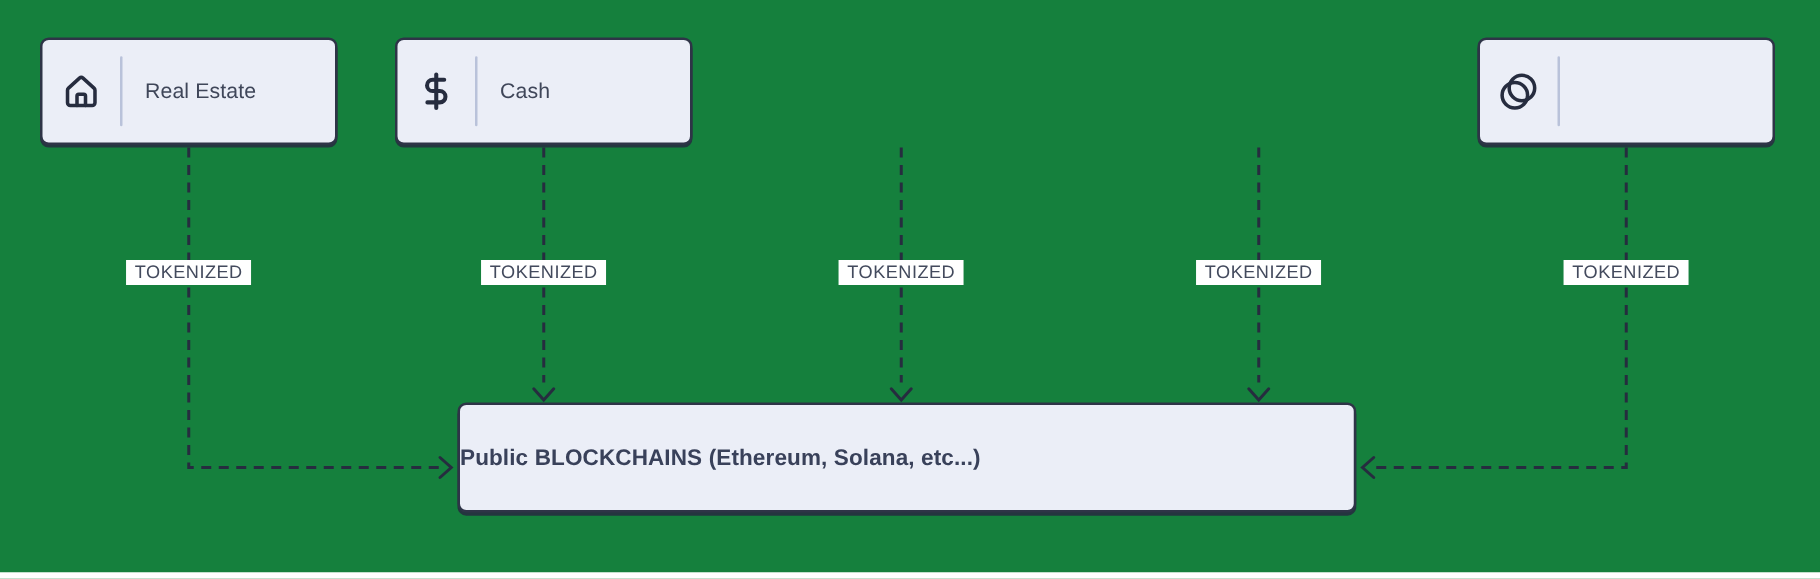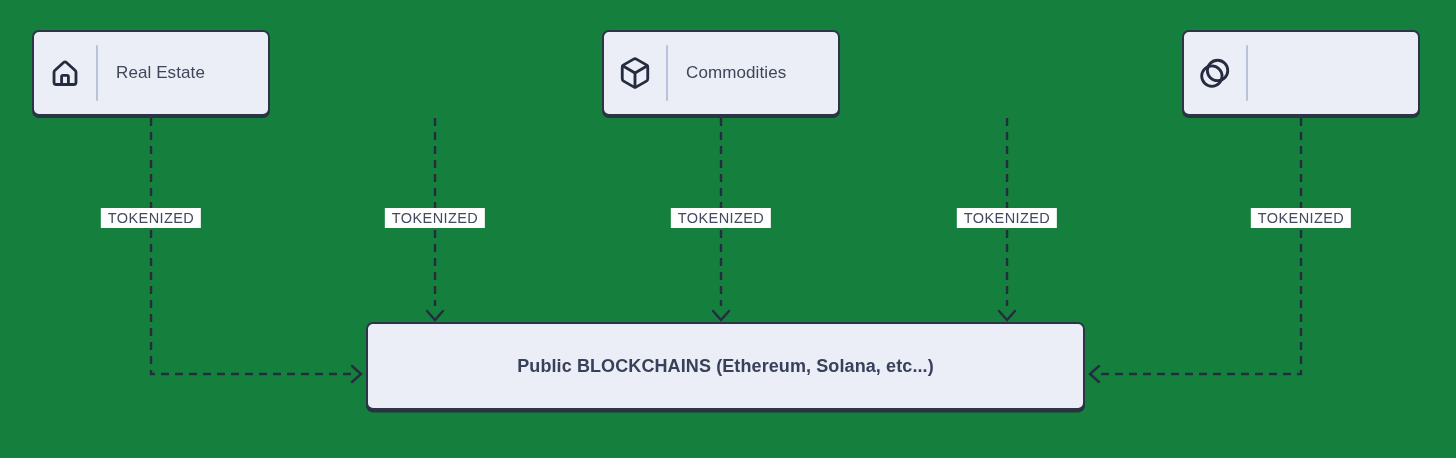--- a/index.html
+++ b/index.html
@@ -75,21 +75,20 @@
     top: 322px;
     width: 719px;
     height: 88px;
     box-sizing: border-box;
     background: #ebeef7;
     border: 2px solid #2e3447;
     border-radius: 7px;
     box-shadow: 0 2.5px 0 rgba(38, 44, 63, 0.9);
     display: flex;
     align-items: center;
-    justify-content: center;
     z-index: 2;
   }
   #destination-box .dest-label {
     font-size: 18px;
     font-weight: 700;
     color: #39415a;
     letter-spacing: 0.1px;
   }
   .node-icon {
     stroke: #262c3f;
@@ -139,32 +138,31 @@
     <span class="icon-wrap">
       <svg class="node-icon" width="34" height="34" viewBox="0 0 24 24">
         <path d="M4.8 10.2 11 4.6a1.5 1.5 0 0 1 2 0l6.2 5.6a1.6 1.6 0 0 1 .55 1.2v7.1a1.6 1.6 0 0 1-1.6 1.6H5.85a1.6 1.6 0 0 1-1.6-1.6v-7.1a1.6 1.6 0 0 1 .55-1.2Z"></path>
         <path d="M9.6 20v-5.3a1 1 0 0 1 1-1h2.8a1 1 0 0 1 1 1V20"></path>
       </svg>
     </span>
     <span class="divider"></span>
     <span class="asset-label">Real Estate</span>
   </div>
 
-
-  <div class="asset-card" style="left:602px">
+  <div class="asset-card" style="left:316px">
     <span class="icon-wrap">
-      <svg class="node-icon" width="34" height="34" viewBox="0 0 24 24">
-        <path d="M21 16.1V7.9a1.9 1.9 0 0 0-.95-1.64l-7.1-4.06a1.9 1.9 0 0 0-1.9 0l-7.1 4.06A1.9 1.9 0 0 0 3 7.9v8.2a1.9 1.9 0 0 0 .95 1.64l7.1 4.06a1.9 1.9 0 0 0 1.9 0l7.1-4.06A1.9 1.9 0 0 0 21 16.1Z"></path>
-        <path d="M3.3 6.9 12 12l8.7-5.1"></path>
-        <path d="M12 22V12"></path>
+      <svg class="node-icon" width="34" height="34" viewBox="0 0 24 24" style="stroke-width:2.3">
+        <line x1="12" y1="2.5" x2="12" y2="21.5"></line>
+        <path d="M16.5 5.5H10a3.2 3.2 0 0 0 0 6.4h4a3.2 3.2 0 0 1 0 6.4H7"></path>
       </svg>
     </span>
     <span class="divider"></span>
-    <span class="asset-label">Commodities</span>
+    <span class="asset-label">Cash</span>
   </div>
+
 
 
   <div class="asset-card" style="left:1182px">
     <span class="icon-wrap">
       <svg class="node-icon" width="34" height="34" viewBox="0 0 24 24">
         <circle cx="13.8" cy="10.2" r="7.2"></circle>
         <circle cx="9.8" cy="14.2" r="7.2"></circle>
       </svg>
     </span>
     <span class="divider"></span>

